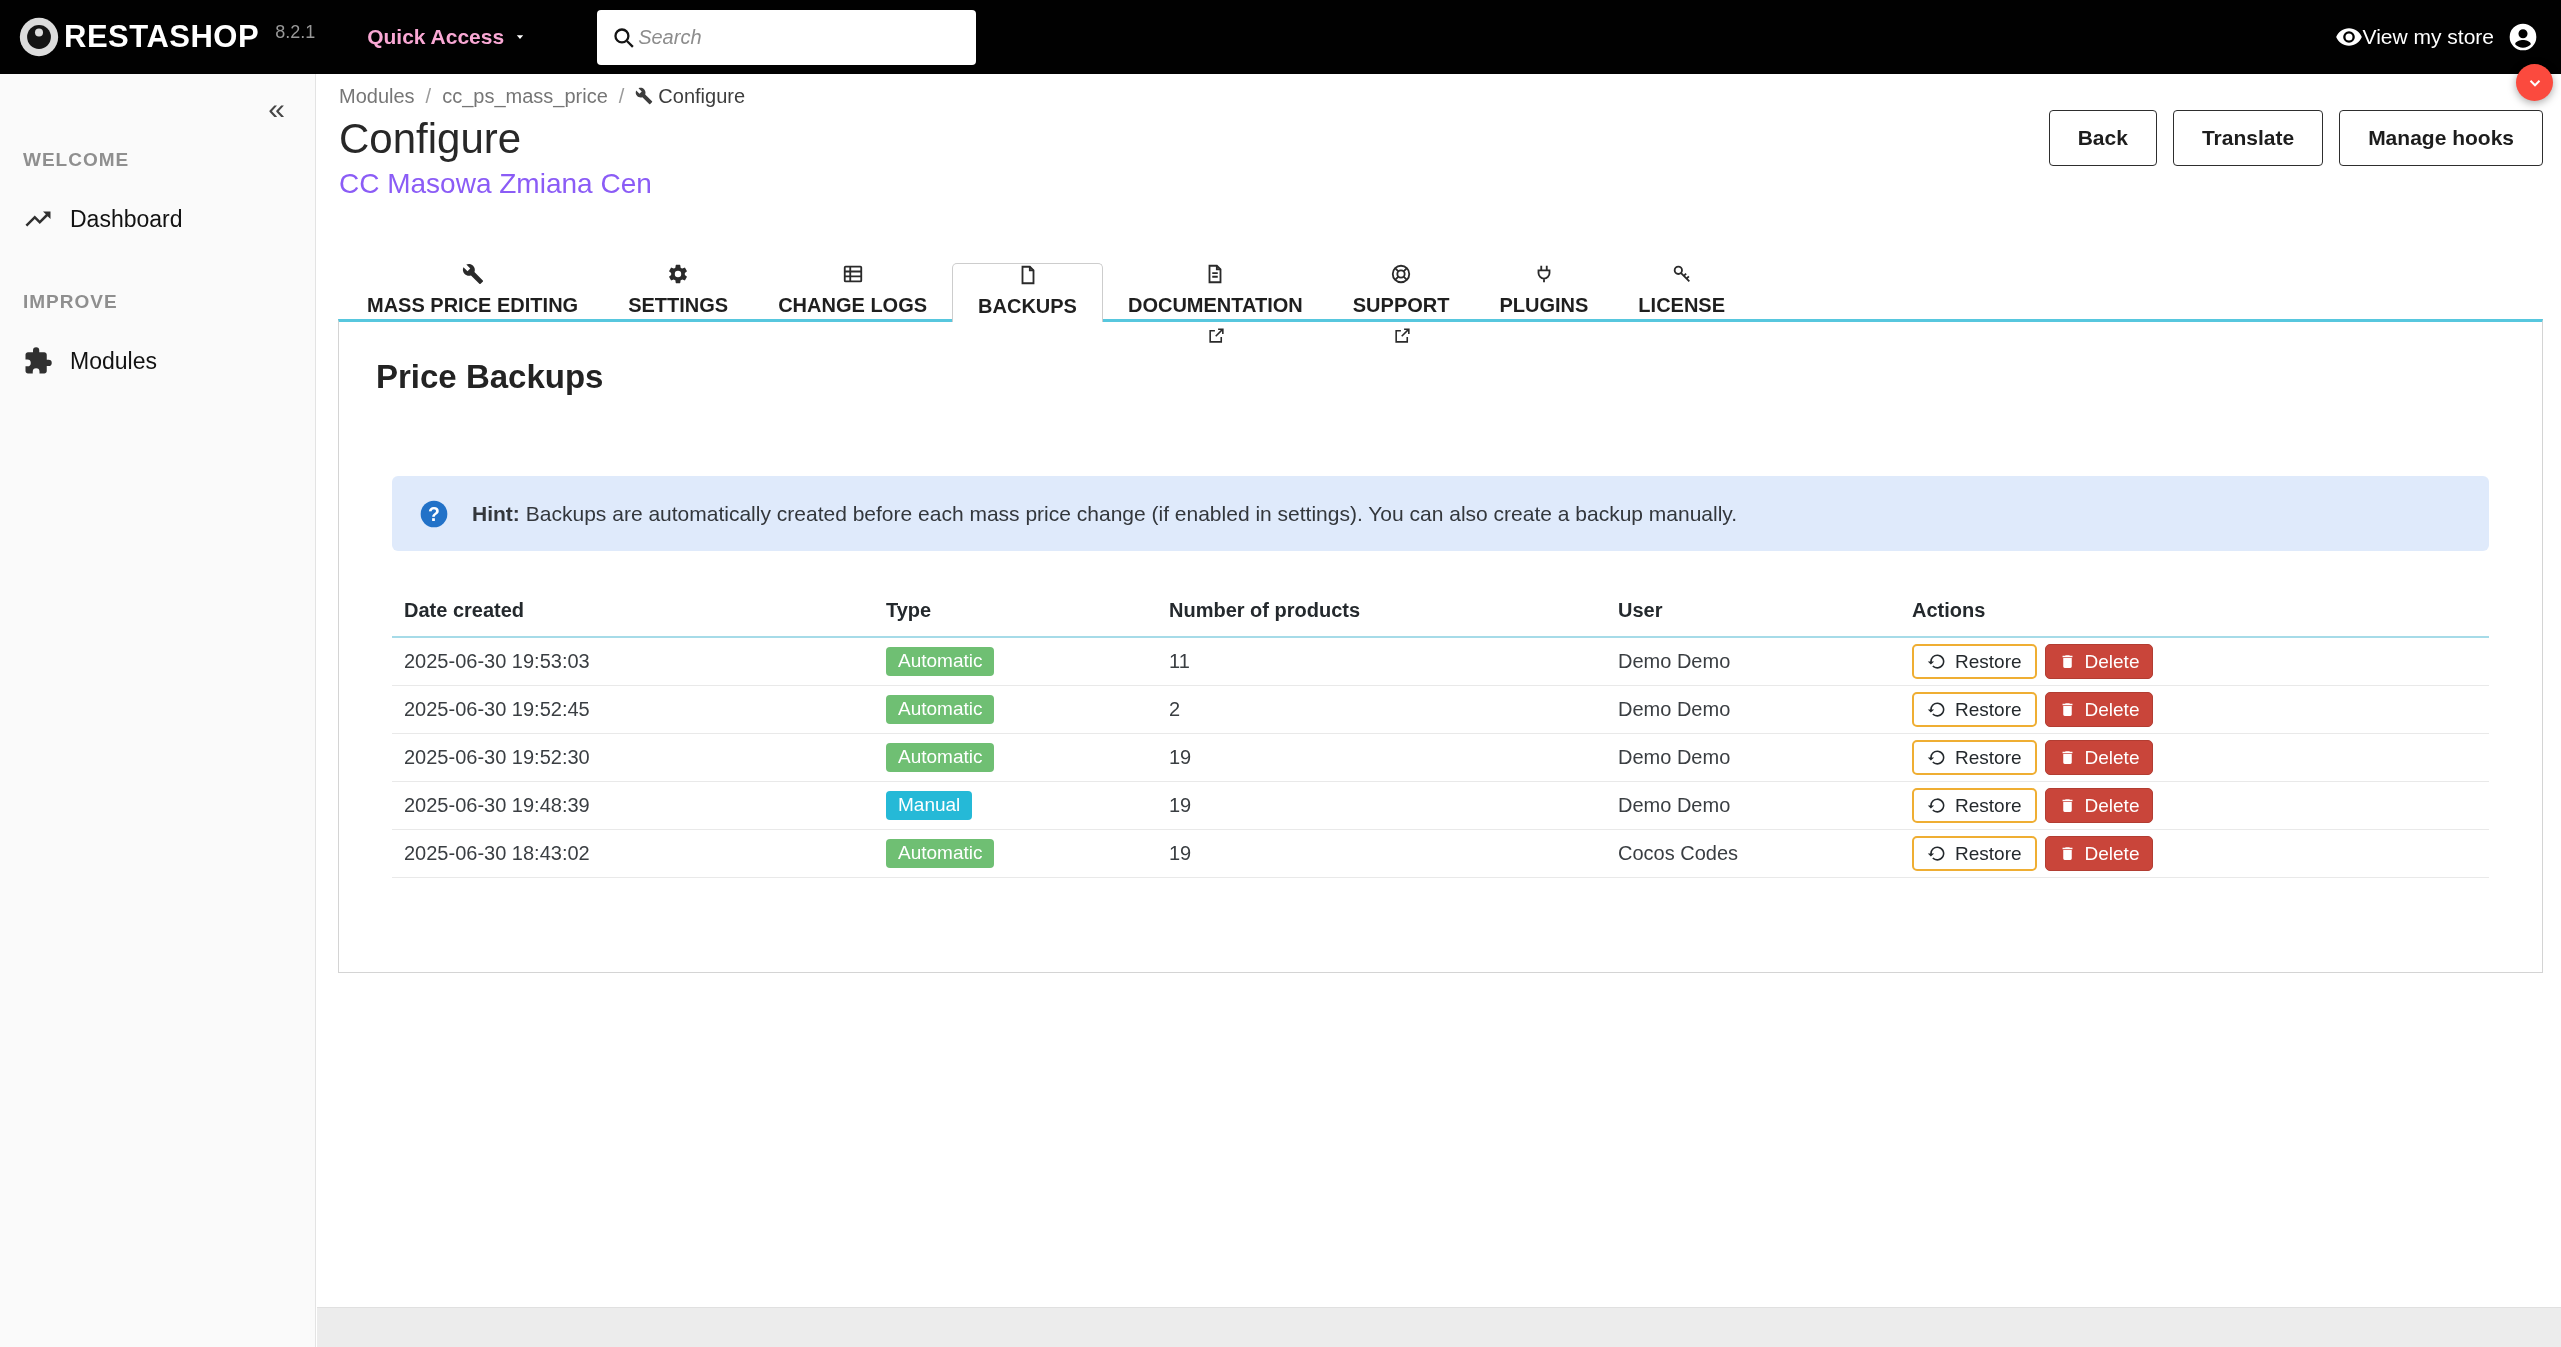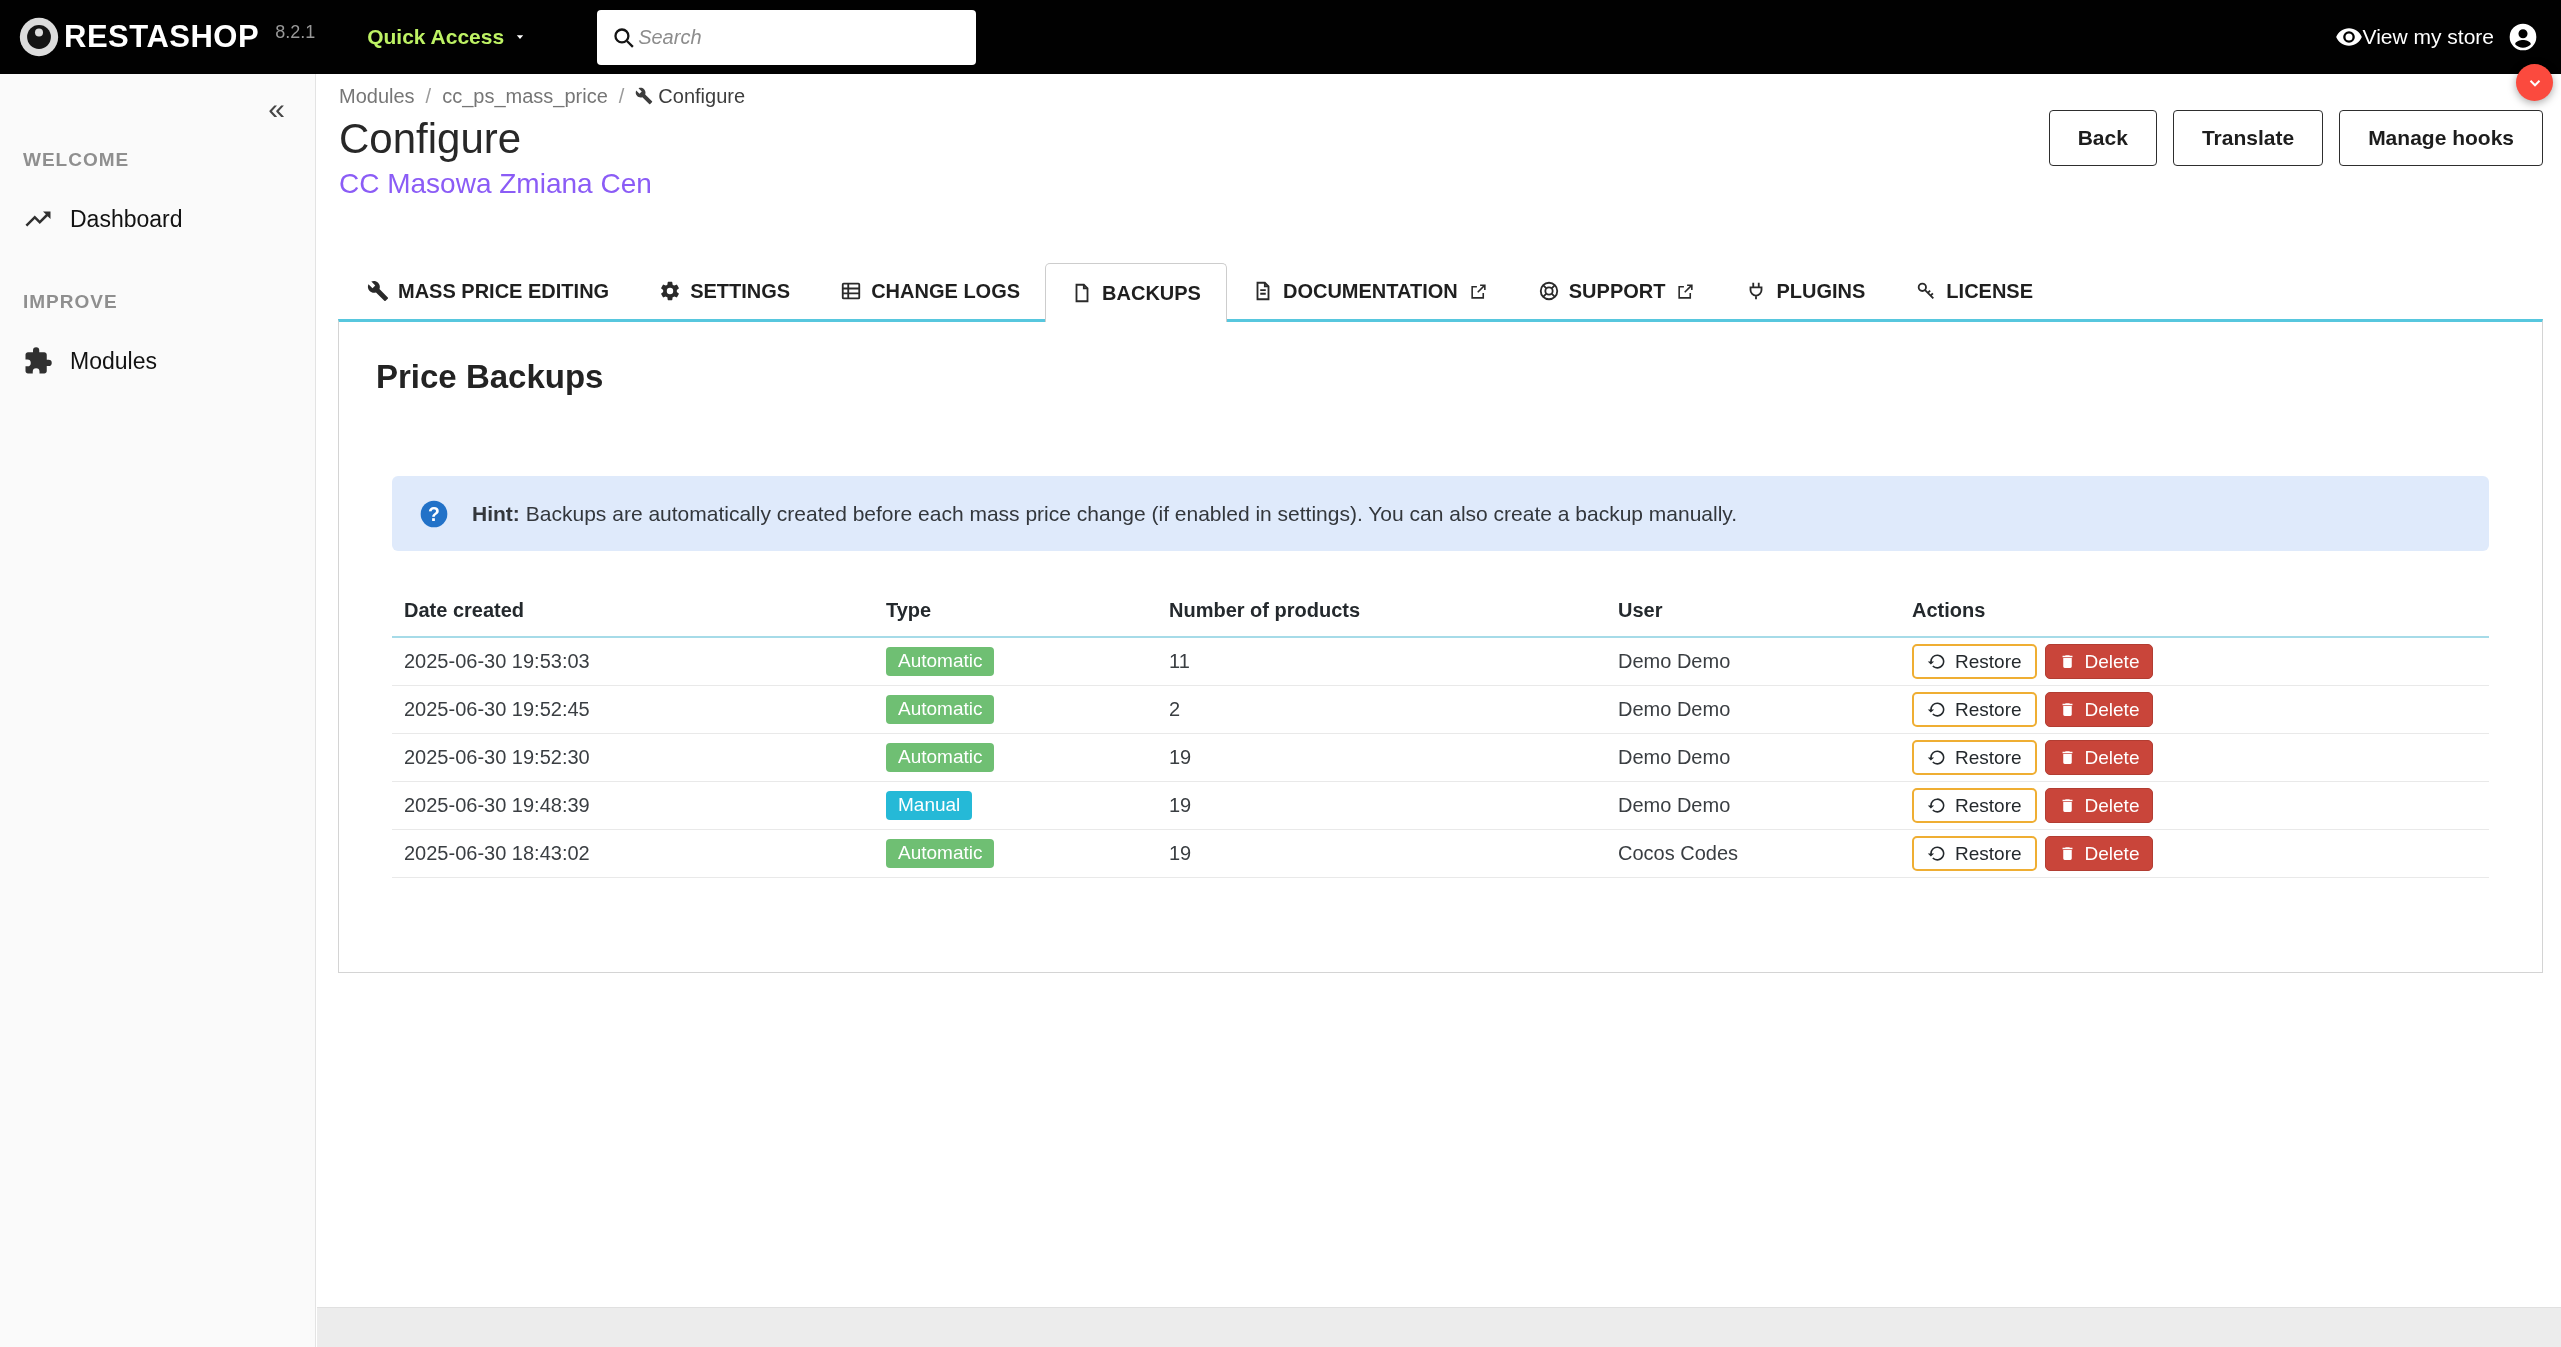--- a/index.html
+++ b/index.html
@@ -18,21 +18,21 @@
   .topbar {
     position: absolute; top: 0; left: 0; right: 0; height: 74px;
     background: var(--header-bg, #010101);
     display: flex; align-items: center;
     z-index: 20;
   }
   .logo-area { display: flex; align-items: center; padding-left: 16px; cursor: pointer; }
   .logo-mark { width: 46px; height: 46px; }
   .logo-text { color: #fff; font-size: 31px; font-weight: 800; letter-spacing: 0.5px; margin-left: 2px; }
   .version { color: #989898; font-size: 18px; margin-left: 16px; margin-top: -10px; }
-  .quick-access { margin-left: 52px; display: flex; align-items: center; gap: 9px; color: #bef264; font-size: 21px; font-weight: 700; cursor: pointer; }
+  .quick-access { margin-left: 52px; display: flex; align-items: center; gap: 9px; color: #f9a8d4; font-size: 21px; font-weight: 700; cursor: pointer; }
   .quick-access .icon { width: 14px; height: 14px; color: #fff; }
   .search-box {
     margin-left: 70px; width: 379px; height: 55px; background: #fff; border-radius: 4px;
     display: flex; align-items: center; padding-left: 14px; gap: 2px;
   }
   .search-box .icon { width: 25px; height: 25px; color: #141414; }
   .search-box input {
     flex: 1; height: 100%; border: none; outline: none; background: transparent;
     font-family: "Liberation Sans", sans-serif; font-size: 20px; font-style: italic; color: #3a3a3a;
   }
@@ -88,21 +88,21 @@
   .btn-outline {
     height: 56px; padding: 0 28px; background: #fff; border: 1px solid #2e2e2e; border-radius: 4px;
     font-family: "Liberation Sans", sans-serif; font-size: 21px; font-weight: 600; color: #1d1d1d;
     display: inline-flex; align-items: center; cursor: pointer;
   }
 
   
   .tabs { display: flex; align-items: flex-end; height: 56px; margin: 63px 18px 0 25px; position: relative; z-index: 2; }
   .tab {
     height: 56px; display: flex; align-items: center; gap: 9px; padding: 0 25px;
-    font-size: 20px; font-weight: 600; color: #1f1f1f; cursor: pointer; white-space: nowrap;
+    font-size: 20px; font-weight: 600; color: #1f1f1f; cursor: pointer; white-space: nowrap; flex-direction: column;
   }
   .tab .icon { width: 22px; height: 22px; color: #2a2a2a; }
   .tab .icon.ext { width: 19px; height: 19px; margin-left: 2px; }
   .tab.active {
     height: 59px; margin-bottom: -3px; background: #fff;
     border: 1px solid #cdcdcd; border-bottom: none; border-radius: 5px 5px 0 0;
   }
 
   
   .panel {

